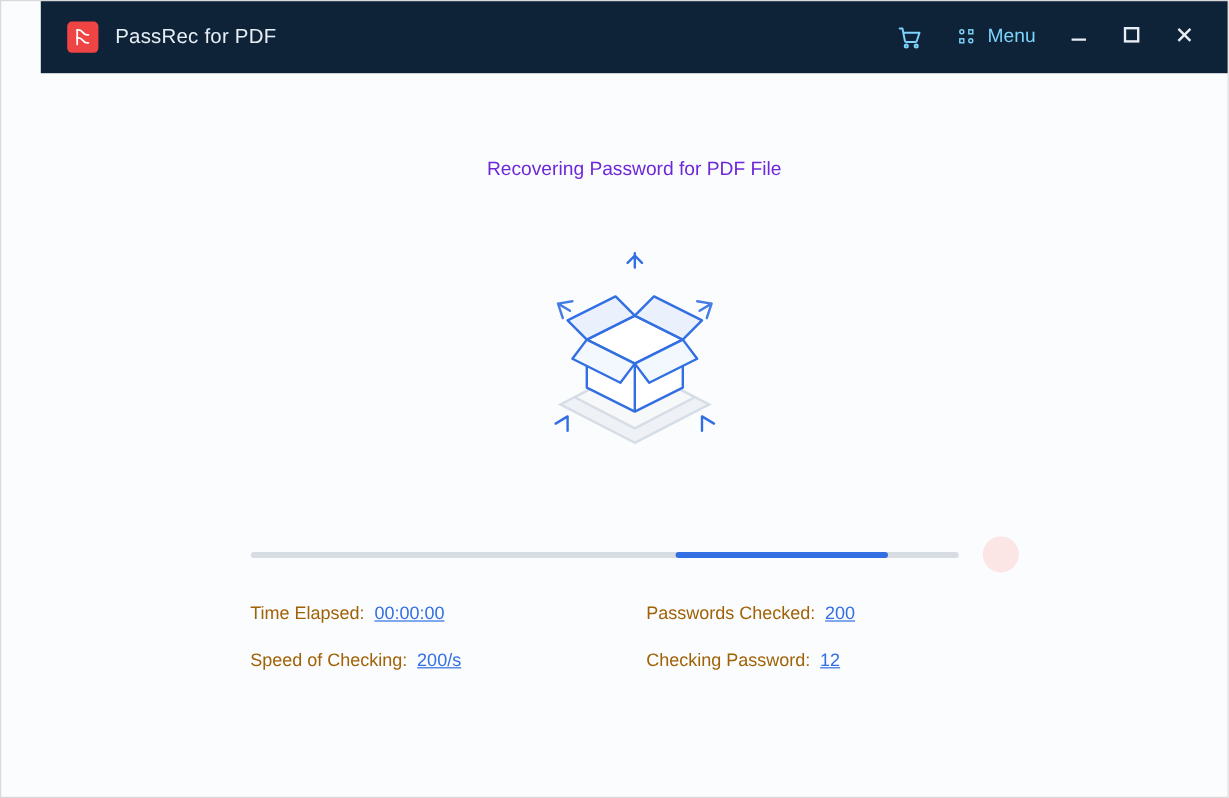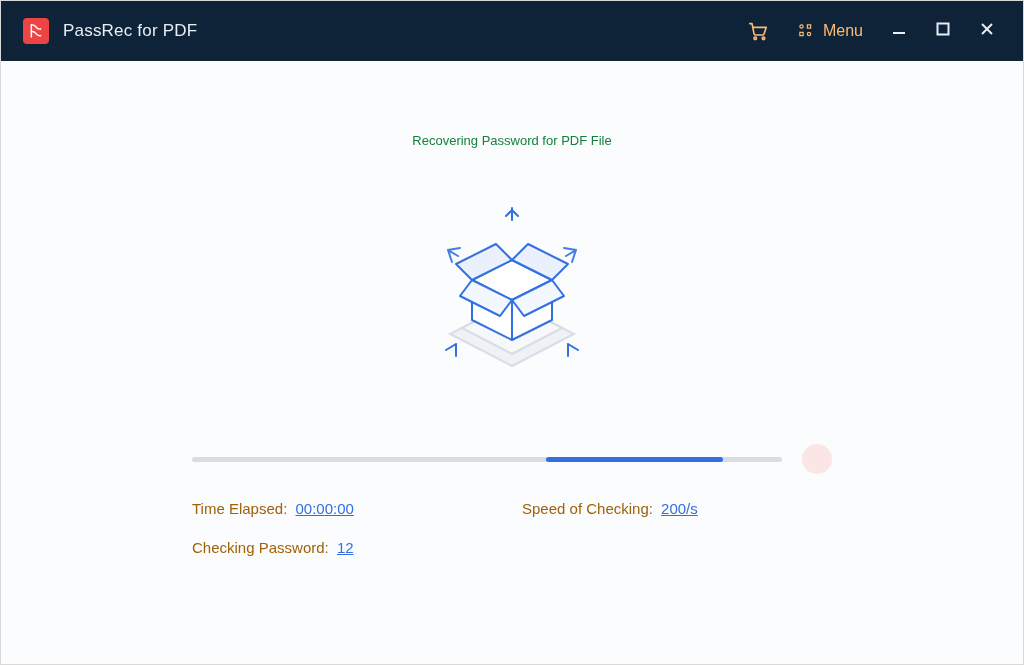--- a/index.html
+++ b/index.html
@@ -1,39 +1,40 @@
 <!DOCTYPE html>
 <html><head>
 <meta charset="utf-8">
 <style>
   * { box-sizing: border-box; margin: 0; padding: 0; }
   html, body { width: 1024px; height: 665px; font-family: "Segoe UI", Arial, sans-serif; background: #ffffff; }
   .window {
     width: 1024px; height: 665px; border: 1px solid #d9d9d9; display: flex; flex-direction: column;
     background: #fbfcfd;
+    padding-left: 33px;
   }
   .titlebar {
     height: 60px; background: #0f2338; color: #ffffff; display: flex; align-items: center;
     padding: 0 14px 0 22px; flex: 0 0 auto;
   }
   .titlebar .app-icon {
     width: 26px; height: 26px; background: #ef4444; border-radius: 4px; margin-right: 14px;
     display: flex; align-items: center; justify-content: center;
   }
   .titlebar .app-icon svg { display:block; }
   .titlebar .title { font-size: 17px; letter-spacing: .2px; color: #e7eef5; }
   .titlebar .spacer { flex: 1; }
-  .tb-item { display: flex; align-items: center; justify-content: center; height: 60px; padding: 0 14px; cursor: pointer; color: #fdba74; }
+  .tb-item { display: flex; align-items: center; justify-content: center; height: 60px; padding: 0 14px; cursor: pointer; color: #7dd3fc; }
   .tb-item svg { display:block; }
   .menu-label { font-size: 16px; margin-left: 8px; }
   .win-btn { width: 44px; display:flex; align-items:center; justify-content:center; height:60px; cursor:pointer; color:#e7eef5; }
   .content {
     flex: 1; display: flex; flex-direction: column; align-items: center; padding-top: 72px;
   }
-  .heading { color: #15803d; font-size: 13px; }
+  .heading { color: #6d28d9; font-size: 16px; }
   .graphic { margin-top: 46px; width: 200px; height: 200px; position: relative; }
   .progress-row {
     margin-top: 50px; display: flex; align-items: center; width: 640px; position: relative;
   }
   .progress-track {
     flex: 1; height: 5px; background: #d8dde3; border-radius: 3px; position: relative; overflow: hidden;
   }
   .progress-bar {
     position: absolute; left: 60%; width: 30%; top: 0; bottom: 0; background: #316fe2; border-radius: 3px;
   }
@@ -155,20 +156,24 @@
         <span><span class="sq"></span></span>
       </div>
     </div>
 
     <div class="stats">
       <div>
         <span class="stat-label">Time Elapsed:</span>
         <span class="stat-value">00:00:00</span>
       </div>
       <div>
+        <span class="stat-label">Passwords Checked:</span>
+        <span class="stat-value">200</span>
+      </div>
+      <div>
         <span class="stat-label">Speed of Checking:</span>
         <span class="stat-value">200/s</span>
       </div>
       <div>
         <span class="stat-label">Checking Password:</span>
         <span class="stat-value">12</span>
       </div>
     </div>
 
   </div>

